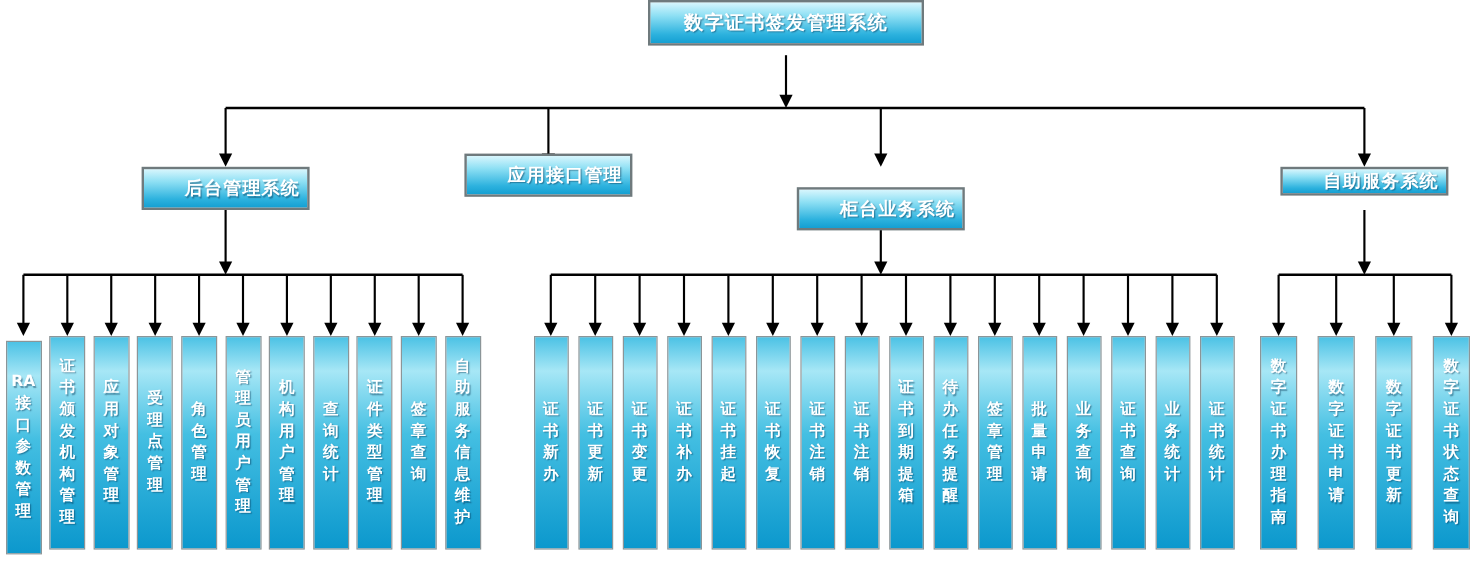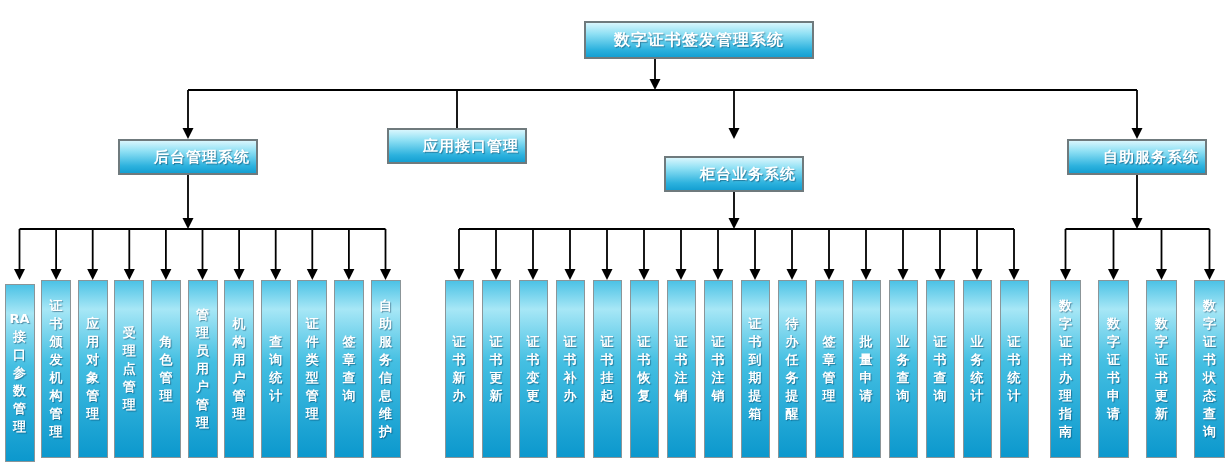--- a/index.html
+++ b/index.html
@@ -133,25 +133,25 @@
       <line x1="1065.5" y1="229" x2="1065.5" y2="271" stroke="#000000" stroke-width="1.8"></line>
       <polygon points="1060,269 1071,269 1065.5,280" fill="#000000"></polygon>
       <line x1="1113.5" y1="229" x2="1113.5" y2="271" stroke="#000000" stroke-width="1.8"></line>
       <polygon points="1108,269 1119,269 1113.5,280" fill="#000000"></polygon>
       <line x1="1161.5" y1="229" x2="1161.5" y2="271" stroke="#000000" stroke-width="1.8"></line>
       <polygon points="1156,269 1167,269 1161.5,280" fill="#000000"></polygon>
       <line x1="1209.5" y1="229" x2="1209.5" y2="271" stroke="#000000" stroke-width="1.8"></line>
       <polygon points="1204,269 1215,269 1209.5,280" fill="#000000"></polygon>
     </svg>
   <div id="nodes">
-      <div class="box root" style="left: 540px; top: 21px; width: 230px; height: 38px; margin-left: 44px;">数字证书签发管理系统</div>
+      <div class="box root" style="left: 540px; top: 0; width: 230px; height: 38px;">数字证书签发管理系统</div>
       <div class="box branch" style="left: 118px; top: 139px; width: 140px; height: 36px;">后台管理系统</div>
       <div class="box branch" style="left: 387px; top: 128px; width: 140px; height: 36px;">应用接口管理</div>
       <div class="box branch" style="left: 664px; top: 156px; width: 140px; height: 36px;">柜台业务系统</div>
-      <div class="box branch" style="left: 1067px; top: 139px; width: 140px; height: 36px;">自助服务系统</div>
+      <div class="box branch" style="left: 1067px; top: 139px; width: 140px; height: 24px;">自助服务系统</div>
       <div class="leaf" style="left: 4.5px; top: 284px; width: 30px; height: 178px;">
         <div class="seg">RA</div>
         <div class="seg">接</div>
         <div class="seg">口</div>
         <div class="seg">参</div>
         <div class="seg">数</div>
         <div class="seg">管</div>
         <div class="seg">理</div>
       </div>
       <div class="leaf" style="left: 41.1px; top: 280px; width: 30px; height: 178px;">

